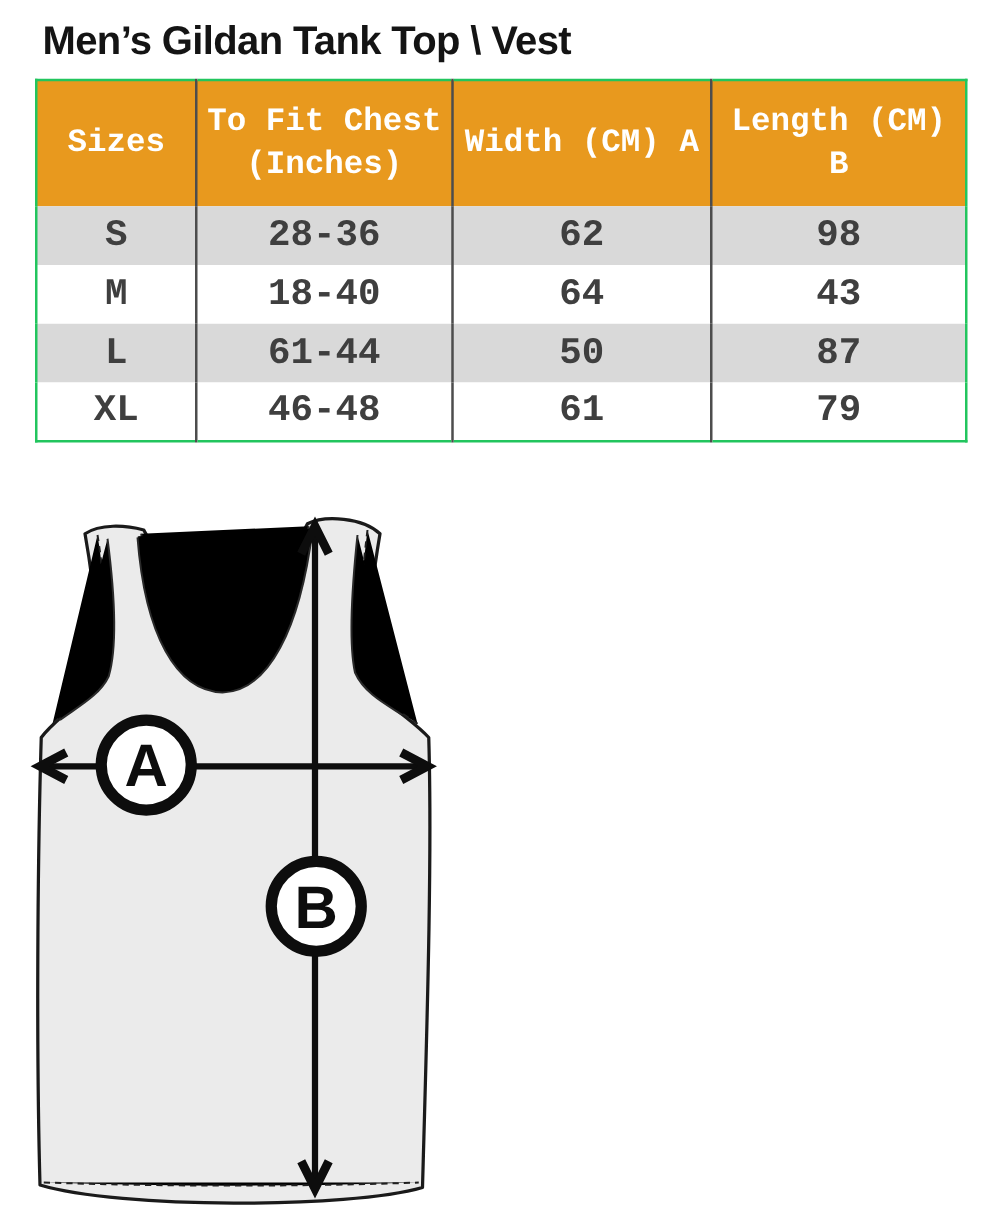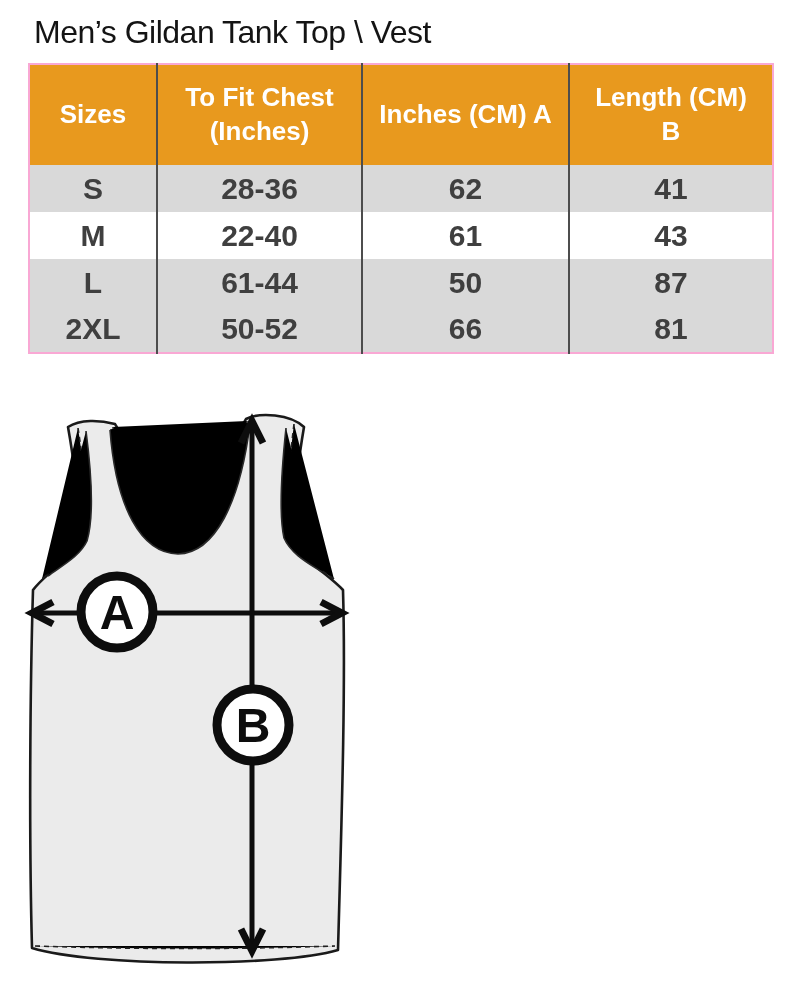--- a/index.html
+++ b/index.html
@@ -1,28 +1,29 @@
 <!DOCTYPE html>
 <html><head>
 <meta charset="utf-8">
 <style>
   html,body{margin:0;padding:0;background:#ffffff;}
   body{width:800px;height:985px;font-family:"Liberation Sans",sans-serif;}
   .sheet{position:relative;width:800px;height:985px;background:#ffffff;overflow:hidden;}
 
   .page-title{
     position:absolute;left:34px;top:14px;margin:0;
-    font-size:32px;font-weight:normal;color:#141414;letter-spacing:-0.5px;
+    font-size:32px;font-weight:bold;color:#141414;letter-spacing:-0.5px;
     white-space:nowrap;
   }
 
   table.size-table{
     position:absolute;left:28px;top:63px;width:744px;
     border-collapse:collapse;table-layout:fixed;
-    border:2px solid #f9a8d4;
+    border:2px solid #22c55e;
+    font-family:Liberation Mono, monospace;
   }
   col.c0{width:128px;} col.c1{width:205px;} col.c2{width:207px;} col.c3{width:204px;}
   th,td{text-align:center;vertical-align:middle;padding:0;margin:0;}
   thead tr{height:101px;}
   th{
     background:#E8991E;color:#ffffff;font-size:26px;font-weight:bold;
     white-space:pre-line;line-height:1.3;
   }
   tbody tr{height:47px;}
   td{font-size:30px;font-weight:bold;color:#3f3f3f;background:#ffffff;line-height:1;}
@@ -53,49 +54,49 @@
         <col class="c0">
         <col class="c1">
         <col class="c2">
         <col class="c3">
       </colgroup>
     <thead>
       <tr>
         <th>Sizes</th>
         <th>To Fit Chest
 (Inches)</th>
-        <th>Inches (CM) A</th>
+        <th>Width (CM) A</th>
         <th>Length  (CM)
 B</th>
       </tr>
     </thead>
     <tbody>
       <tr class="gray">
         <td>S</td>
         <td>28-36</td>
         <td>62</td>
-        <td>41</td>
+        <td>98</td>
       </tr>
       <tr>
         <td>M</td>
-        <td>22-40</td>
-        <td>61</td>
+        <td>18-40</td>
+        <td>64</td>
         <td>43</td>
       </tr>
       <tr class="gray">
         <td>L</td>
         <td>61-44</td>
         <td>50</td>
         <td>87</td>
       </tr>
-      <tr class="gray">
-        <td>2XL</td>
-        <td>50-52</td>
-        <td>66</td>
-        <td>81</td>
+      <tr>
+        <td>XL</td>
+        <td>46-48</td>
+        <td>61</td>
+        <td>79</td>
       </tr>
     </tbody>
   </table>
 
   <div class="diagram-wrap">
     <svg width="390" height="580" viewBox="10 405 390 580" xmlns="http://www.w3.org/2000/svg">
 
       <path class="garment-line" style="fill:#EBEBEB;stroke-width:2.6;stroke-linejoin:round;" d="M 68,427
            C 80,419 100,420 115,424
            C 138,470 224,466 246,419

